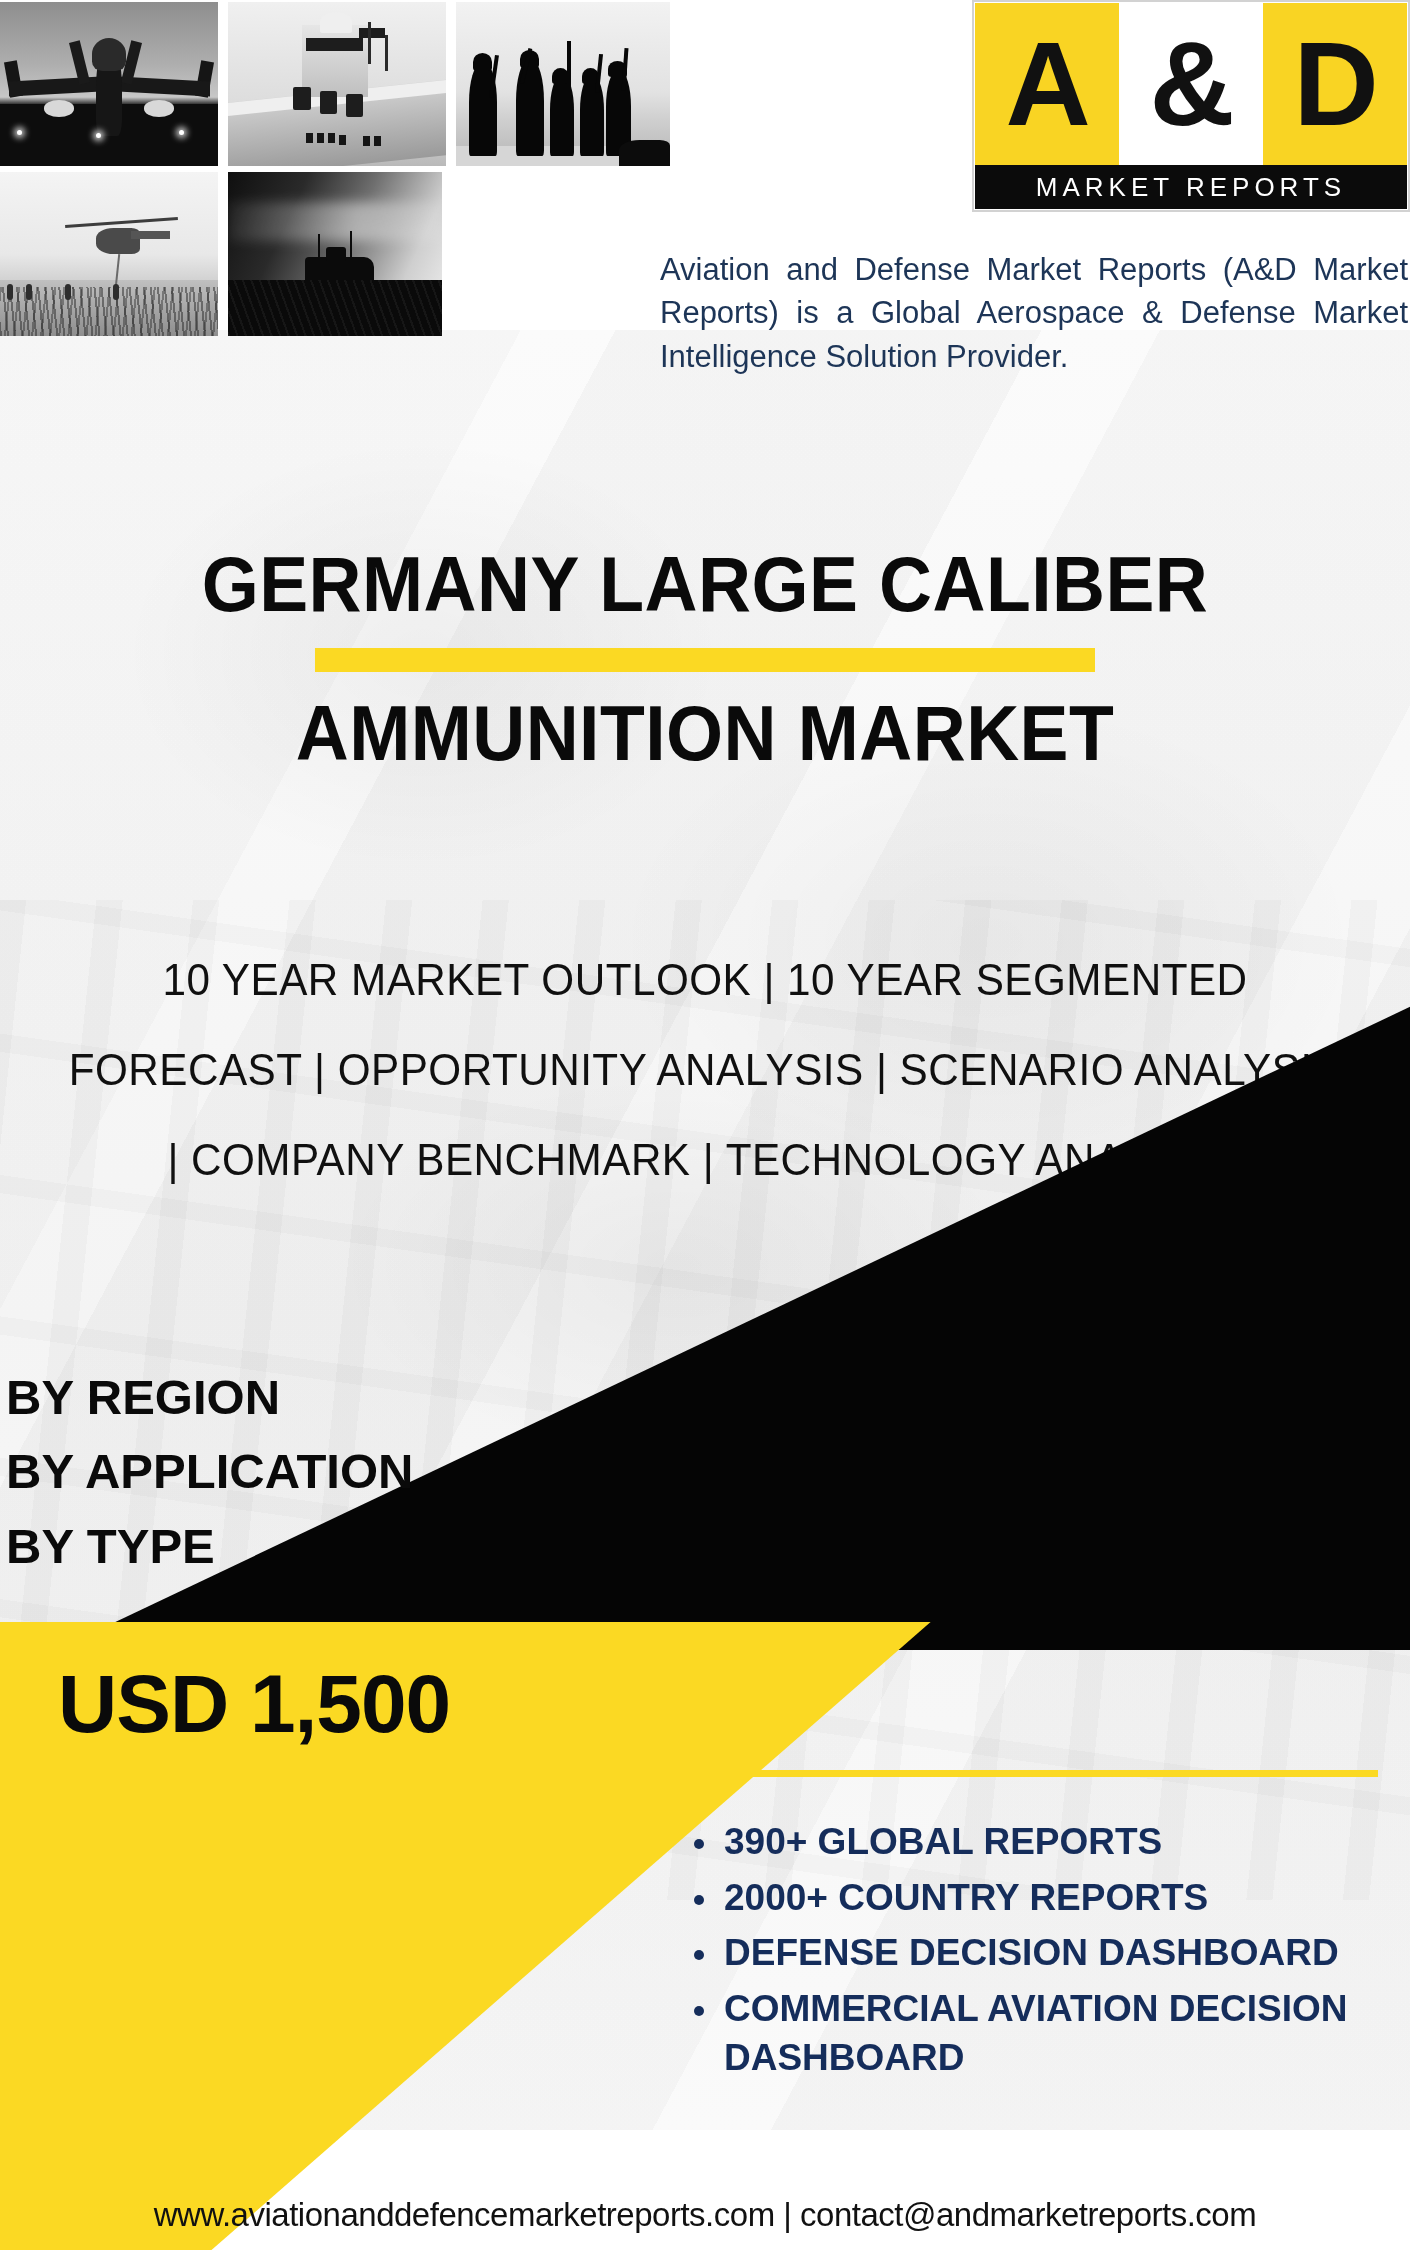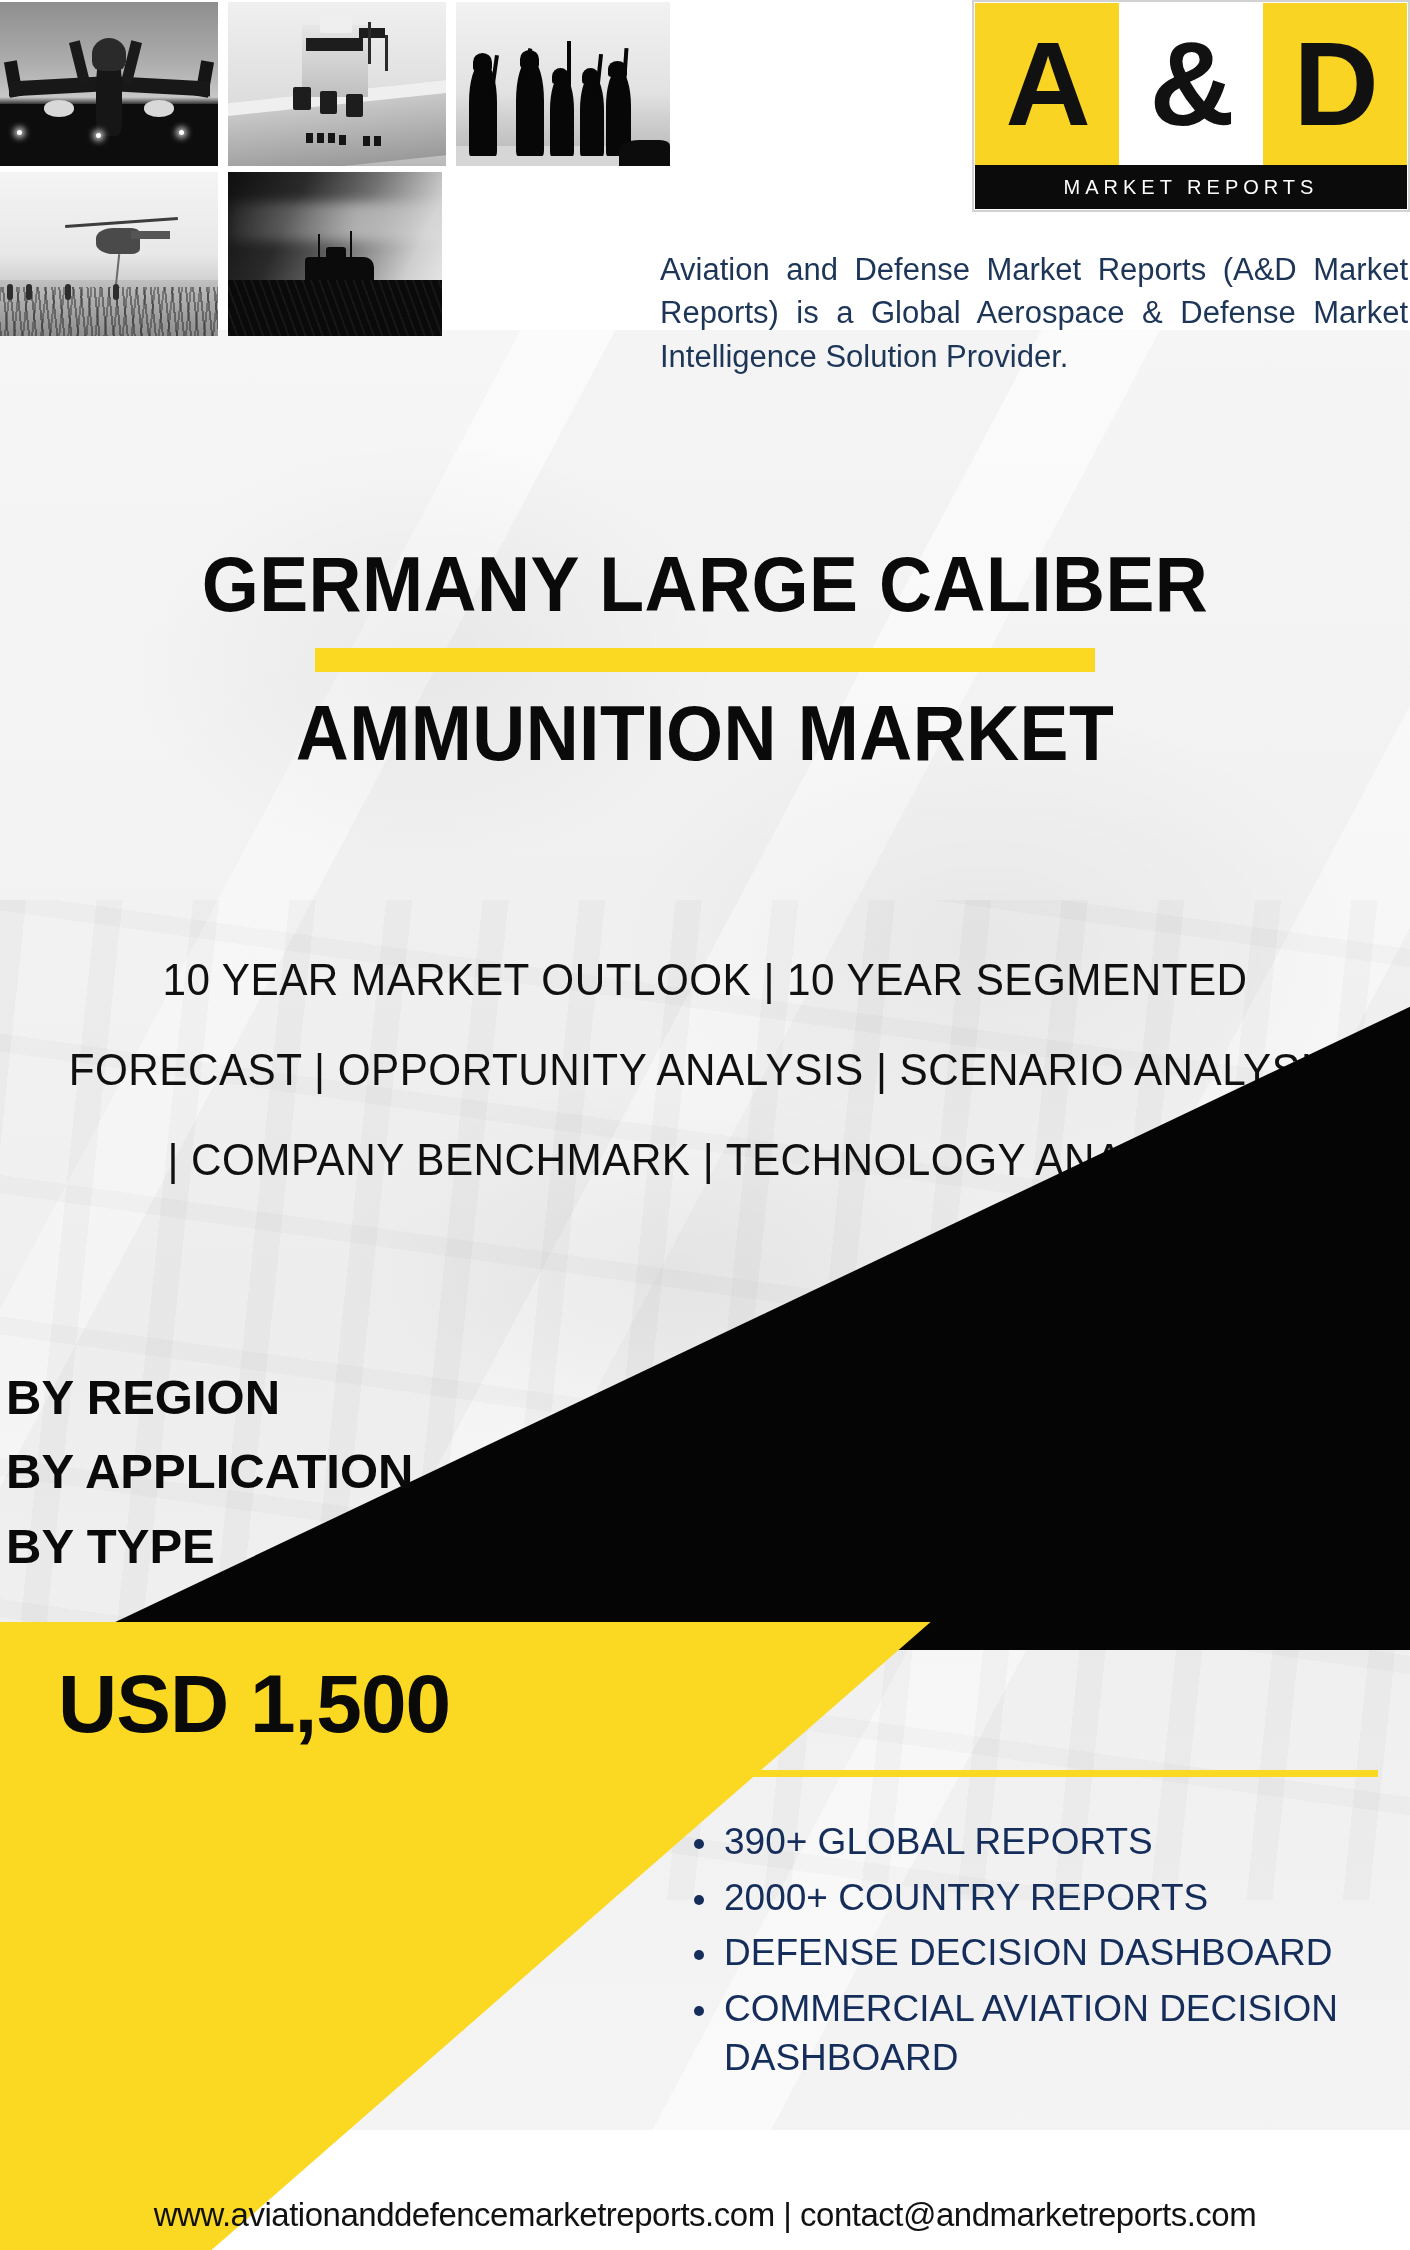--- a/index.html
+++ b/index.html
@@ -144,21 +144,21 @@
   }
   .logo-cell.yellow { background: #F9D423; }
   .logo-cell.white  { background: #ffffff; }
   .logo-bar {
     height: 44px;
     background: #0b0b0b;
     color: #ffffff;
     display: flex;
     align-items: center;
     justify-content: center;
-    font-size: 20px;
+    font-size: 26px;
     letter-spacing: 5px;
     font-weight: 500;
     margin: 0 3px 3px 3px;
   }
 
   
   .company-desc {
     position: absolute;
     left: 660px; top: 248px;
     width: 748px;
@@ -278,21 +278,21 @@
     height: 7px;
     background: #FBD923;
     margin: 8px 0 40px 8px;
     width: 722px;
   }
   .about-list {
     margin: 0;
     padding: 0 0 0 70px;
     list-style: none;
     color: #152D5B;
-    font-weight: normal;
+    font-weight: bold;
     font-size: 37px;
     line-height: 1.34;
   }
   .about-list li {
     position: relative;
     margin-bottom: 6px;
     padding-left: 6px;
   }
   .about-list li::before {
     content: "";

